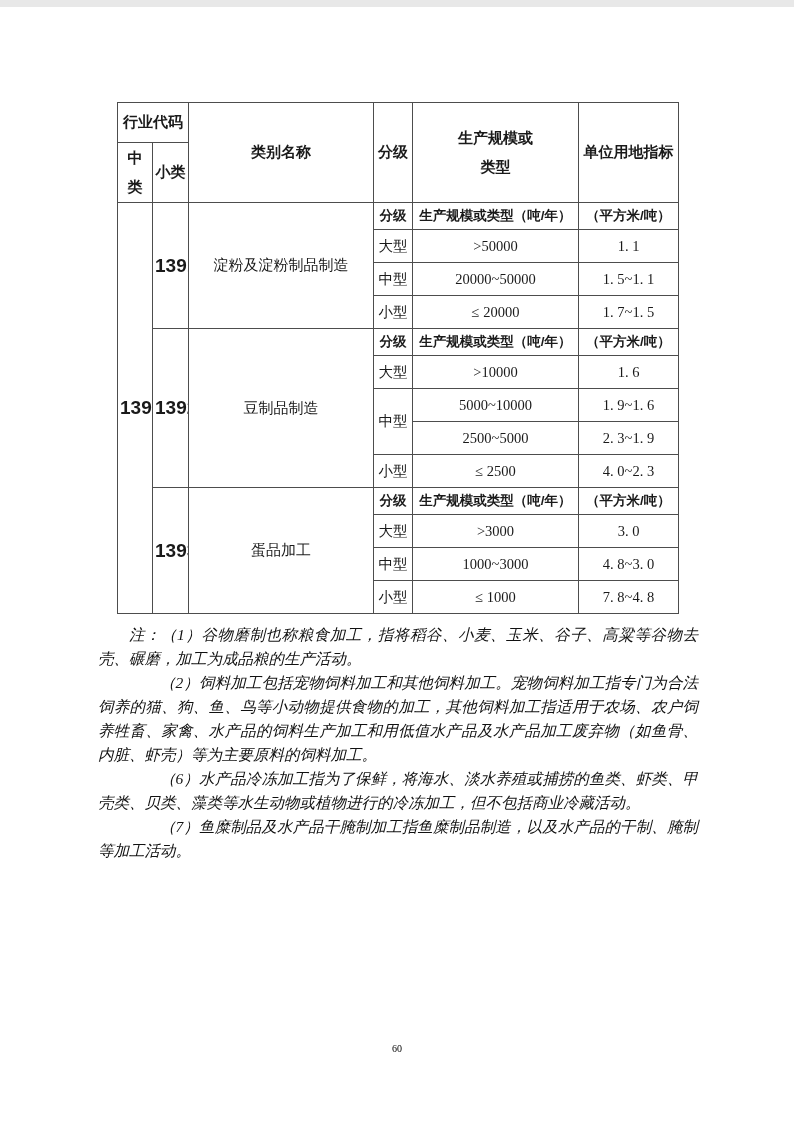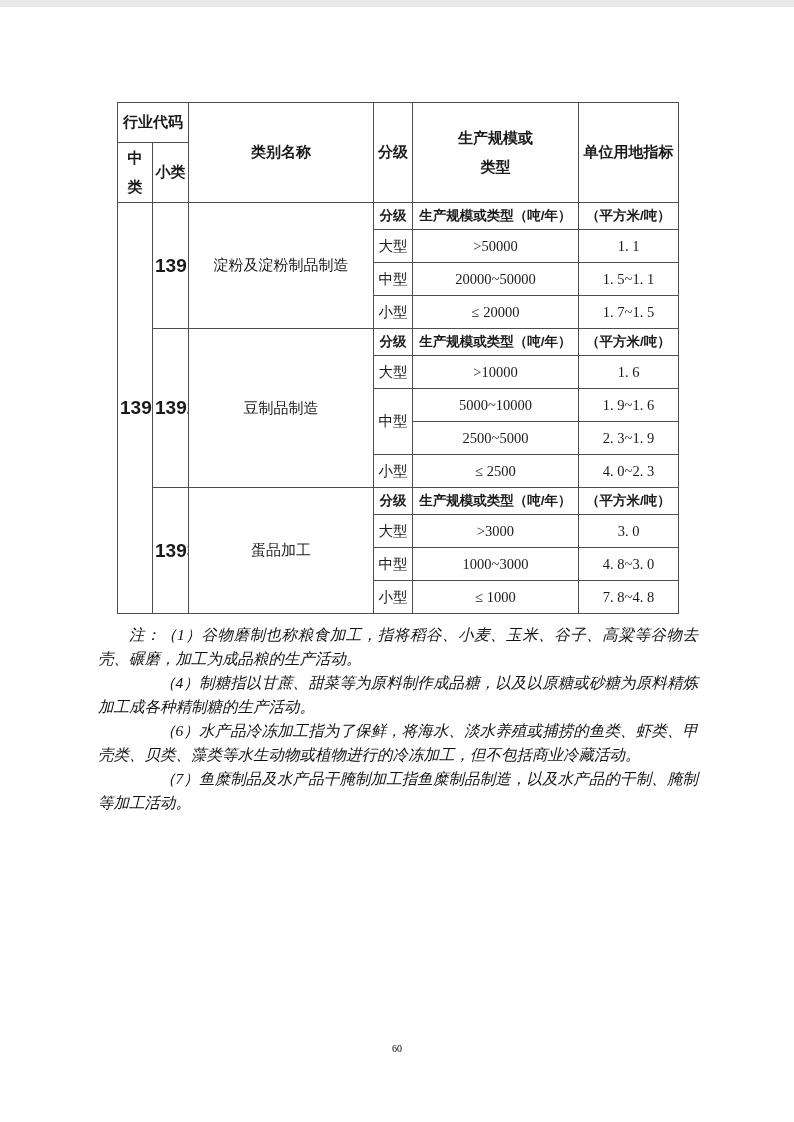--- a/index.html
+++ b/index.html
@@ -180,20 +180,20 @@
     <tr class="dr datac">
       <td>小型</td>
       <td>≤ 1000</td>
       <td>7. 8~4. 8</td>
     </tr>
   </tbody>
     </table>
 
   <div class="notes">
     <p class="first">注：（1）谷物磨制也称粮食加工，指将稻谷、小麦、玉米、谷子、高粱等谷物去壳、碾磨，加工为成品粮的生产活动。</p>
-    <p class="rest">（4）制糖指以甘蔗、甜菜等为原料制作成品糖，以及以原糖或砂糖为原料精炼加工成各种精制糖的生产活动。</p>
+    <p class="rest">（2）饲料加工包括宠物饲料加工和其他饲料加工。宠物饲料加工指专门为合法饲养的猫、狗、鱼、鸟等小动物提供食物的加工，其他饲料加工指适用于农场、农户饲养牲畜、家禽、水产品的饲料生产加工和用低值水产品及水产品加工废弃物（如鱼骨、内脏、虾壳）等为主要原料的饲料加工。</p>
     <p class="rest">（6）水产品冷冻加工指为了保鲜，将海水、淡水养殖或捕捞的鱼类、虾类、甲壳类、贝类、藻类等水生动物或植物进行的冷冻加工，但不包括商业冷藏活动。</p>
     <p class="rest">（7）鱼糜制品及水产品干腌制加工指鱼糜制品制造，以及水产品的干制、腌制等加工活动。</p>
   </div>
 
   <div class="pageno">60</div>
 
 </div>
 
 </body></html>

